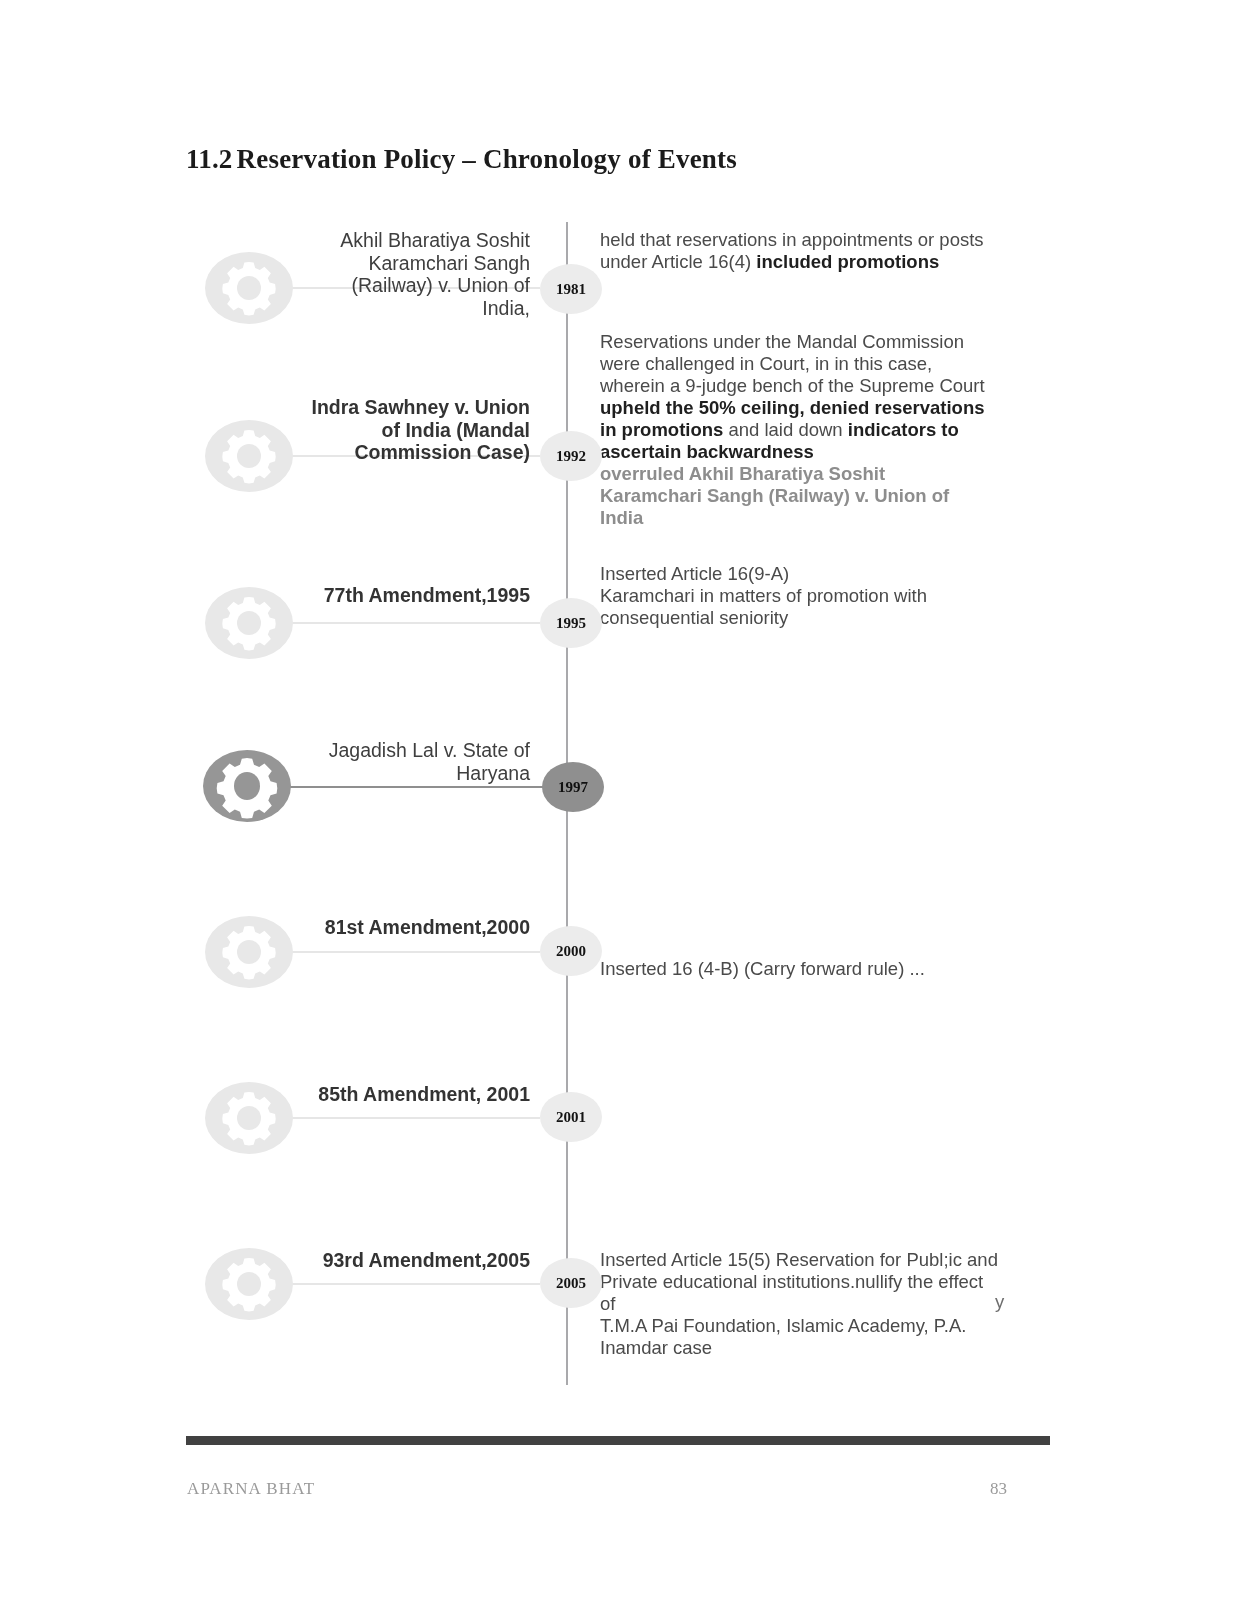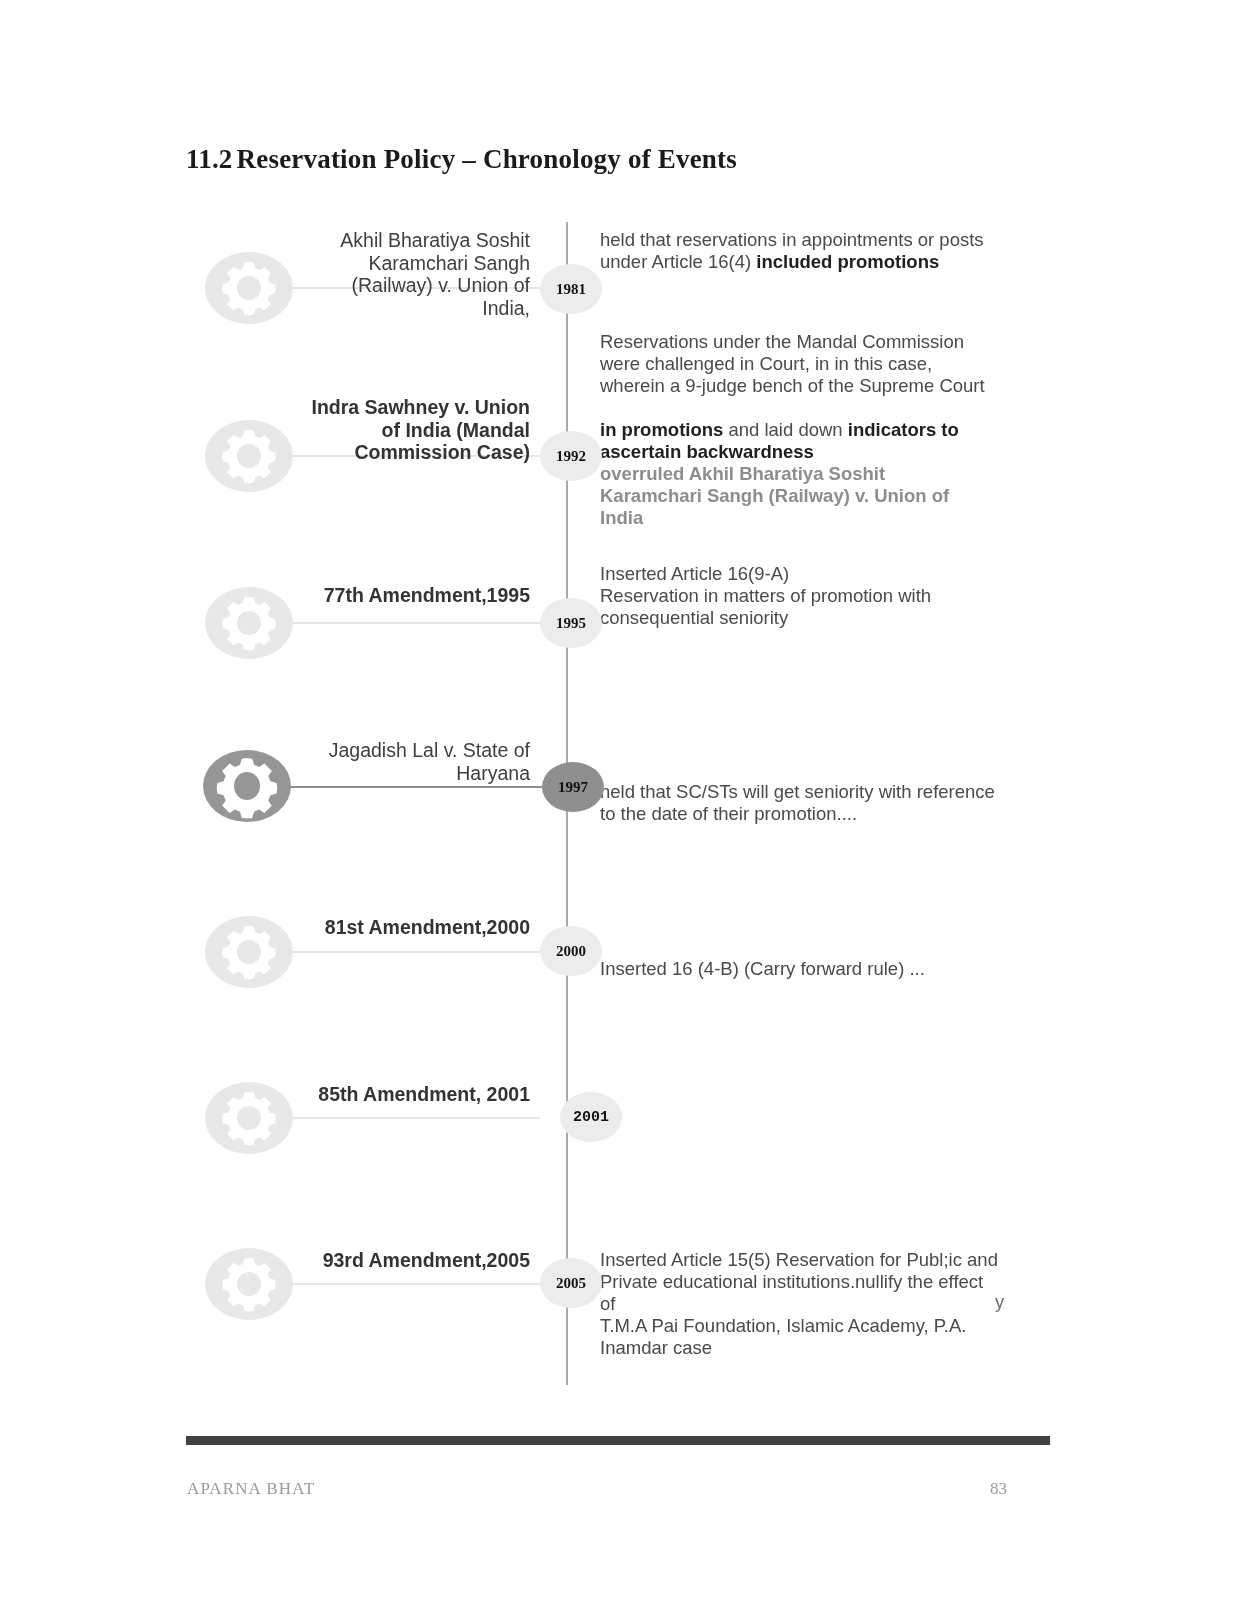--- a/index.html
+++ b/index.html
@@ -174,58 +174,54 @@
       <path fill="#ffffff" d="M44 11 l4.6 .6 1.6 5.4 4.6 1.9 4.6-3.1 6.5 6.5 -3.1 4.6 1.9 4.6 5.4 1.6 .6 4.6 -.6 4.6 -5.4 1.6 -1.9 4.6 3.1 4.6 -6.5 6.5 -4.6-3.1 -4.6 1.9 -1.6 5.4 -4.6 .6 -4.6-.6 -1.6-5.4 -4.6-1.9 -4.6 3.1 -6.5-6.5 3.1-4.6 -1.9-4.6 -5.4-1.6 -.6-4.6 .6-4.6 5.4-1.6 1.9-4.6 -3.1-4.6 6.5-6.5 4.6 3.1 4.6-1.9 1.6-5.4z"></path>
       <circle cx="44" cy="37" r="12" fill="#e8e8e8"></circle>
     </svg>
   </div>
   <div class="left-label bold" style="left:300px; top:396px; width:230px;">Indra Sawhney v. Union of India (Mandal Commission Case)</div>
   <div class="year-badge" style="left:540px; top:431px;">1992</div>
   <div class="right-text" style="left:600px; top:331px; width:400px;">
     <span>Reservations under the Mandal Commission</span><br>
     <span>were challenged in Court, in in this case,</span><br>
     <span>wherein a 9-judge bench of the Supreme Court</span><br>
-    <br>
+    <b>upheld the 50% ceiling, denied reservations</b><br>
     <b>in promotions</b><span> and laid down </span><b>indicators to</b><br>
     <b>ascertain backwardness</b><br>
     <span class="muted-bold">overruled Akhil Bharatiya Soshit</span><br>
     <span class="muted-bold">Karamchari Sangh (Railway) v. Union of</span><br>
     <span class="muted-bold">India</span>
   </div>
 
   <div class="connector" style="left:290px; top:622px; width:250px;"></div>
   <div class="gear-wrap" style="left:205px; top:586px;">
     <svg viewBox="0 0 88 74">
       <ellipse cx="44" cy="37" rx="44" ry="36" fill="#e8e8e8"></ellipse>
       <path fill="#ffffff" d="M44 11 l4.6 .6 1.6 5.4 4.6 1.9 4.6-3.1 6.5 6.5 -3.1 4.6 1.9 4.6 5.4 1.6 .6 4.6 -.6 4.6 -5.4 1.6 -1.9 4.6 3.1 4.6 -6.5 6.5 -4.6-3.1 -4.6 1.9 -1.6 5.4 -4.6 .6 -4.6-.6 -1.6-5.4 -4.6-1.9 -4.6 3.1 -6.5-6.5 3.1-4.6 -1.9-4.6 -5.4-1.6 -.6-4.6 .6-4.6 5.4-1.6 1.9-4.6 -3.1-4.6 6.5-6.5 4.6 3.1 4.6-1.9 1.6-5.4z"></path>
       <circle cx="44" cy="37" r="12" fill="#e8e8e8"></circle>
     </svg>
   </div>
   <div class="left-label bold" style="left:300px; top:584px; width:230px;">77th Amendment,1995</div>
   <div class="year-badge" style="left:540px; top:598px;">1995</div>
   <div class="right-text" style="left:600px; top:563px; width:400px;">
     <span>Inserted Article 16(9-A)</span><br>
-    <span>Reservation in matters of promotion with</span><br>
+    <span>Karamchari in matters of promotion with</span><br>
     <span>consequential seniority</span>
   </div>
 
   <div class="connector" style="left:285px; top:786px; width:260px; background:#8f8f8f;"></div>
   <div class="gear-wrap" style="left:203px; top:749px;">
     <svg viewBox="0 0 88 74">
       <ellipse cx="44" cy="37" rx="44" ry="36" fill="#969696"></ellipse>
       <path fill="#ffffff" d="M44 9 l5.2 .7 1.8 6.1 5.2 2.2 5.2-3.5 7.4 7.4 -3.5 5.2 2.2 5.2 6.1 1.8 .7 5.2 -.7 5.2 -6.1 1.8 -2.2 5.2 3.5 5.2 -7.4 7.4 -5.2-3.5 -5.2 2.2 -1.8 6.1 -5.2 .7 -5.2-.7 -1.8-6.1 -5.2-2.2 -5.2 3.5 -7.4-7.4 3.5-5.2 -2.2-5.2 -6.1-1.8 -.7-5.2 .7-5.2 6.1-1.8 2.2-5.2 -3.5-5.2 7.4-7.4 5.2 3.5 5.2-2.2 1.8-6.1z"></path>
       <ellipse cx="44" cy="37" rx="13" ry="14" fill="#969696"></ellipse>
     </svg>
   </div>
   <div class="left-label" style="left:300px; top:739px; width:230px;">Jagadish Lal v. State of Haryana</div>
   <div class="year-badge dark" style="left:542px; top:762px;">1997</div>
-  <div class="right-text" style="left:600px; top:781px; width:400px;">
-    <span>held that SC/STs will get seniority with reference</span><br>
-    <span>to the date of their promotion....</span>
-  </div>
 
   <div class="connector" style="left:290px; top:951px; width:250px;"></div>
   <div class="gear-wrap" style="left:205px; top:915px;">
     <svg viewBox="0 0 88 74">
       <ellipse cx="44" cy="37" rx="44" ry="36" fill="#e8e8e8"></ellipse>
       <path fill="#ffffff" d="M44 11 l4.6 .6 1.6 5.4 4.6 1.9 4.6-3.1 6.5 6.5 -3.1 4.6 1.9 4.6 5.4 1.6 .6 4.6 -.6 4.6 -5.4 1.6 -1.9 4.6 3.1 4.6 -6.5 6.5 -4.6-3.1 -4.6 1.9 -1.6 5.4 -4.6 .6 -4.6-.6 -1.6-5.4 -4.6-1.9 -4.6 3.1 -6.5-6.5 3.1-4.6 -1.9-4.6 -5.4-1.6 -.6-4.6 .6-4.6 5.4-1.6 1.9-4.6 -3.1-4.6 6.5-6.5 4.6 3.1 4.6-1.9 1.6-5.4z"></path>
       <circle cx="44" cy="37" r="12" fill="#e8e8e8"></circle>
     </svg>
   </div>
   <div class="left-label bold" style="left:300px; top:916px; width:230px;">81st Amendment,2000</div>
@@ -236,21 +232,21 @@
 
   <div class="connector" style="left:290px; top:1117px; width:250px;"></div>
   <div class="gear-wrap" style="left:205px; top:1081px;">
     <svg viewBox="0 0 88 74">
       <ellipse cx="44" cy="37" rx="44" ry="36" fill="#e8e8e8"></ellipse>
       <path fill="#ffffff" d="M44 11 l4.6 .6 1.6 5.4 4.6 1.9 4.6-3.1 6.5 6.5 -3.1 4.6 1.9 4.6 5.4 1.6 .6 4.6 -.6 4.6 -5.4 1.6 -1.9 4.6 3.1 4.6 -6.5 6.5 -4.6-3.1 -4.6 1.9 -1.6 5.4 -4.6 .6 -4.6-.6 -1.6-5.4 -4.6-1.9 -4.6 3.1 -6.5-6.5 3.1-4.6 -1.9-4.6 -5.4-1.6 -.6-4.6 .6-4.6 5.4-1.6 1.9-4.6 -3.1-4.6 6.5-6.5 4.6 3.1 4.6-1.9 1.6-5.4z"></path>
       <circle cx="44" cy="37" r="12" fill="#e8e8e8"></circle>
     </svg>
   </div>
   <div class="left-label bold" style="left:300px; top:1083px; width:230px;">85th Amendment, 2001</div>
-  <div class="year-badge" style="left:560px; top:1092px;font-family:Liberation Mono, monospace;">2001</div>
+  <div class="year-badge" style="left:540px; top:1092px;">2001</div>
 
   <div class="connector" style="left:290px; top:1283px; width:250px;"></div>
   <div class="gear-wrap" style="left:205px; top:1247px;">
     <svg viewBox="0 0 88 74">
       <ellipse cx="44" cy="37" rx="44" ry="36" fill="#e8e8e8"></ellipse>
       <path fill="#ffffff" d="M44 11 l4.6 .6 1.6 5.4 4.6 1.9 4.6-3.1 6.5 6.5 -3.1 4.6 1.9 4.6 5.4 1.6 .6 4.6 -.6 4.6 -5.4 1.6 -1.9 4.6 3.1 4.6 -6.5 6.5 -4.6-3.1 -4.6 1.9 -1.6 5.4 -4.6 .6 -4.6-.6 -1.6-5.4 -4.6-1.9 -4.6 3.1 -6.5-6.5 3.1-4.6 -1.9-4.6 -5.4-1.6 -.6-4.6 .6-4.6 5.4-1.6 1.9-4.6 -3.1-4.6 6.5-6.5 4.6 3.1 4.6-1.9 1.6-5.4z"></path>
       <circle cx="44" cy="37" r="12" fill="#e8e8e8"></circle>
     </svg>
   </div>
   <div class="left-label bold" style="left:300px; top:1249px; width:230px;">93rd Amendment,2005</div>

